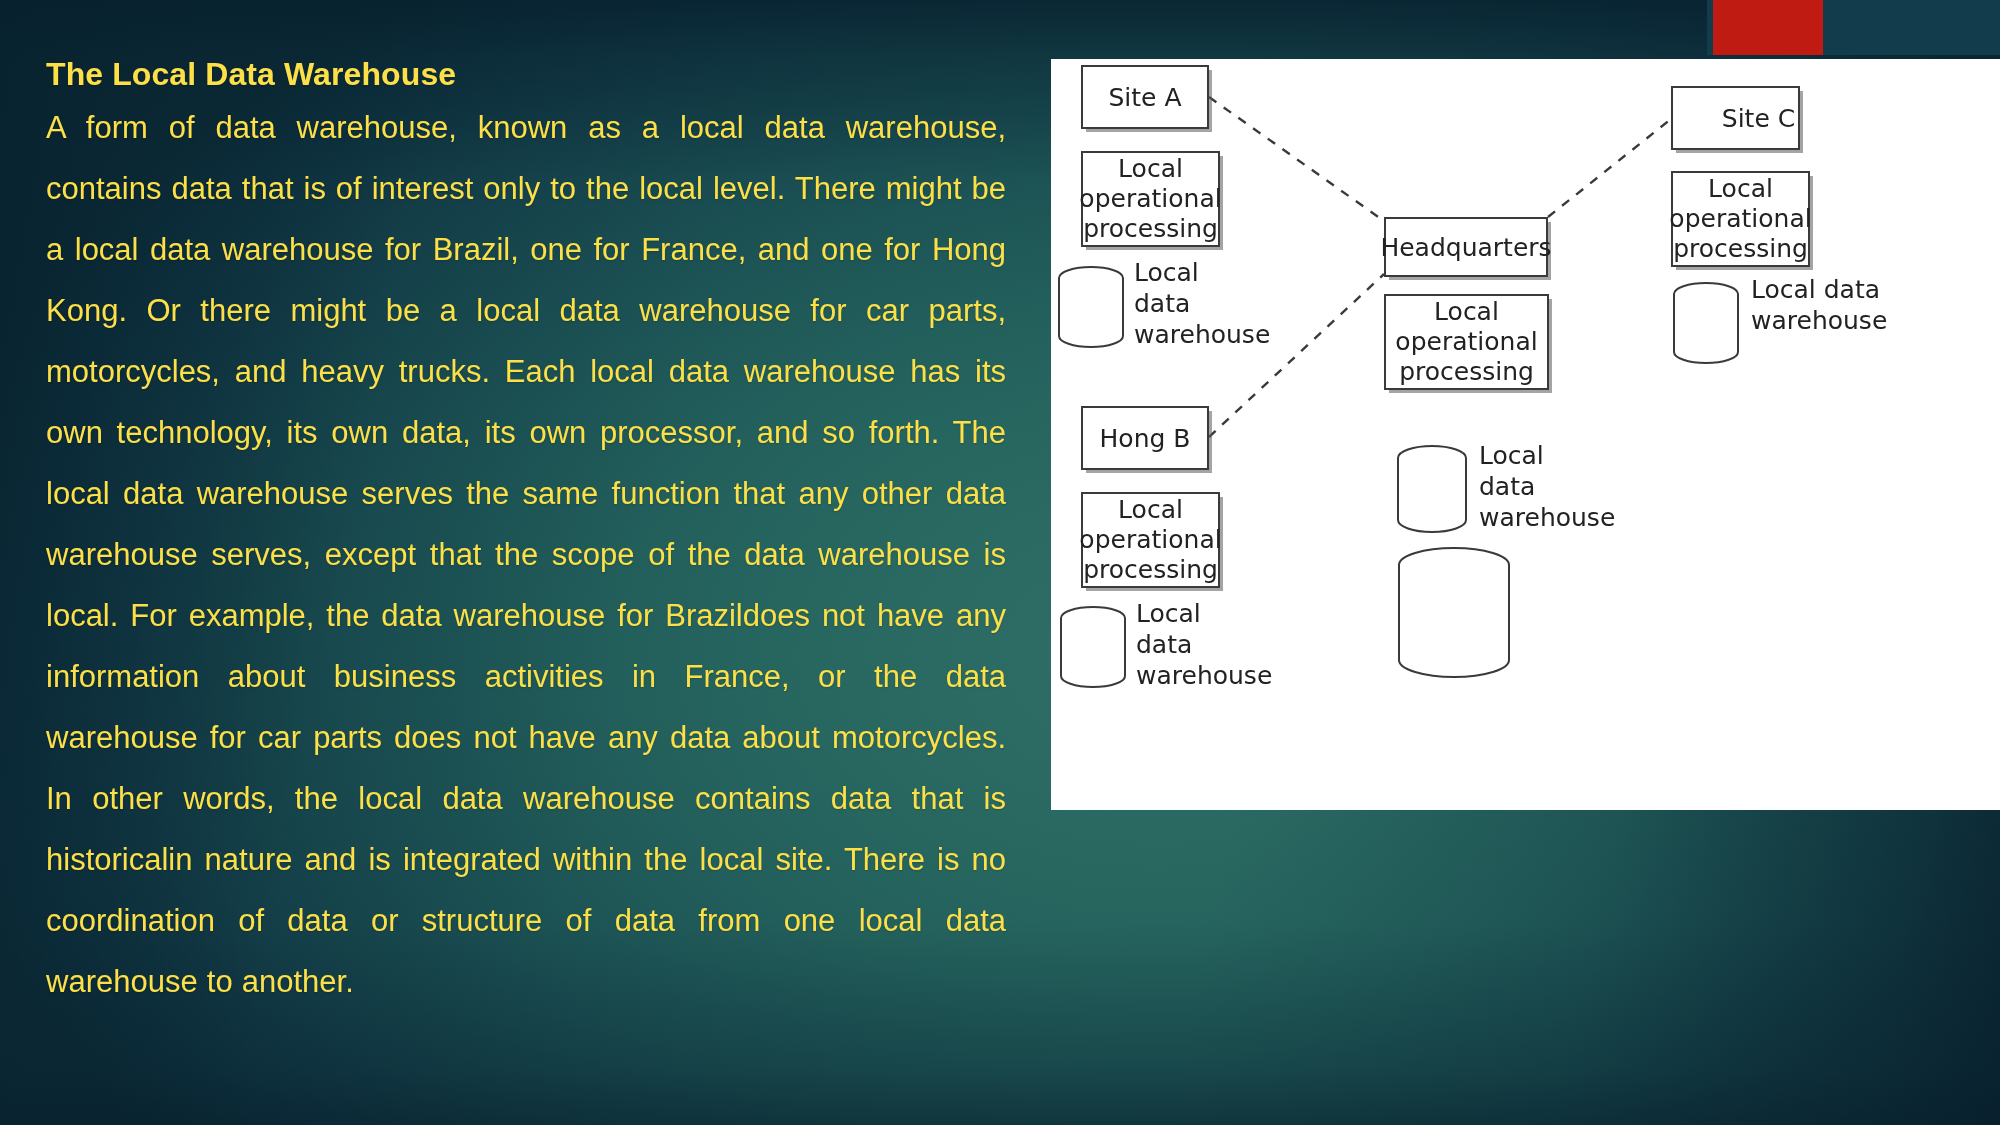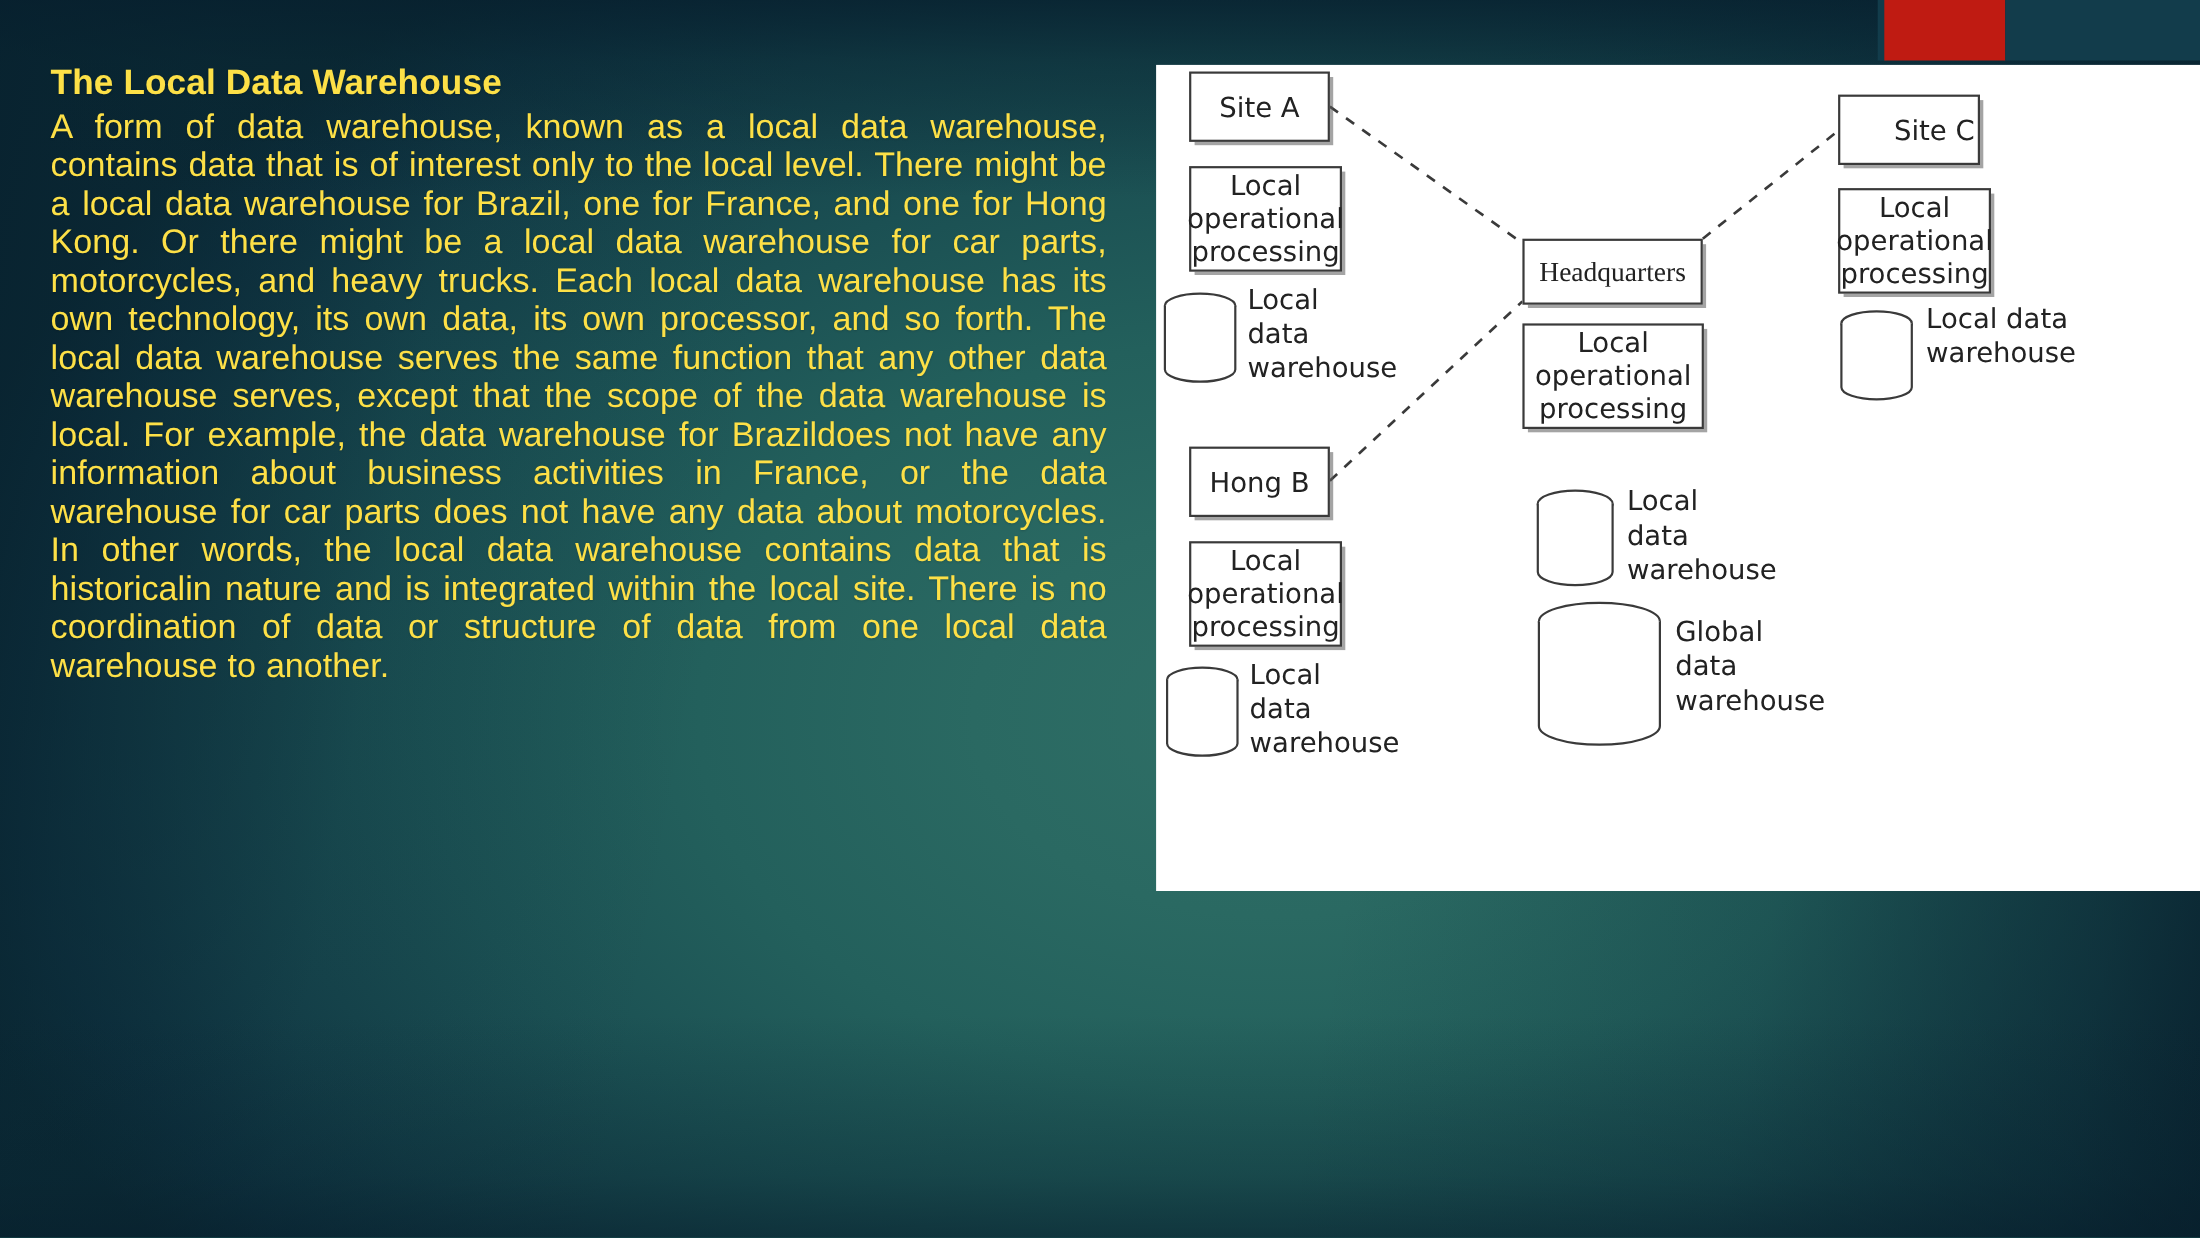--- a/index.html
+++ b/index.html
@@ -93,21 +93,21 @@
   .slide-title {
     font-size: 32px;
     font-weight: bold;
     line-height: 45px;
     margin: 0 0 0 0;
     letter-spacing: 0.1px;
     text-shadow: 0 1px 2px rgba(0,0,0,0.18);
   }
   .slide-body {
     font-size: 31px;
-    line-height: 35px;
+    line-height: 61px;
     margin: 0;
     text-align: justify;
     text-shadow: 0 1px 2px rgba(0,0,0,0.16);
     word-spacing: 0.5px;
   }
   
   .picture {
     position: absolute;
     left: 1012px;
     top: 59px;
@@ -208,43 +208,40 @@
       </div>
 
       <svg class="cylinder" style="left:7px; top:546px;" width="70" height="84" viewBox="0 0 70 84">
         <ellipse cx="35" cy="13" rx="32" ry="11" fill="#fff" stroke="#3a3a3a" stroke-width="2"></ellipse>
         <path d="M3 13 L3 71 A32 11 0 0 0 67 71 L67 13" fill="#fff" stroke="#3a3a3a" stroke-width="2"></path>
       </svg>
       <div class="cyl-label" style="left:85px; top:539px;">
         <span style="display:inline-block; white-space:normal; width:120px;">Local data warehouse</span>
       </div>
 
-      <div class="node-box" style="left:333px; top:158px; width:164px; height:60px;font-family:Liberation Serif, serif;">
+      <div class="node-box" style="left:333px; top:158px; width:164px; height:60px;">
         <span>Headquarters</span>
       </div>
 
       <div class="node-box multiline" style="left:333px; top:235px; width:165px; height:96px;">
         <span>Local operational processing</span>
       </div>
 
       <svg class="cylinder" style="left:344px; top:385px;" width="74" height="90" viewBox="0 0 74 90">
         <ellipse cx="37" cy="14" rx="34" ry="12" fill="#fff" stroke="#3a3a3a" stroke-width="2"></ellipse>
         <path d="M3 14 L3 76 A34 12 0 0 0 71 76 L71 14" fill="#fff" stroke="#3a3a3a" stroke-width="2"></path>
       </svg>
       <div class="cyl-label" style="left:428px; top:381px;">
         <span style="display:inline-block; white-space:normal; width:120px;">Local data warehouse</span>
       </div>
 
       <svg class="cylinder" style="left:344px; top:487px;" width="118" height="135" viewBox="0 0 118 135">
         <ellipse cx="59" cy="19" rx="55" ry="17" fill="#fff" stroke="#3a3a3a" stroke-width="2"></ellipse>
         <path d="M4 19 L4 114 A55 17 0 0 0 114 114 L114 19" fill="#fff" stroke="#3a3a3a" stroke-width="2"></path>
       </svg>
-      <div class="cyl-label" style="left:472px; top:500px;">
-        <span style="display:inline-block; white-space:normal; width:130px;">Global data warehouse</span>
-      </div>
 
       <div class="node-box" style="left:620px; top:27px; width:129px; height:64px;padding-left:46px;">
         <span>Site C</span>
       </div>
 
       <div class="node-box multiline" style="left:620px; top:112px; width:139px; height:96px;">
         <span>Local operational processing</span>
       </div>
 
       <svg class="cylinder" style="left:620px; top:222px;" width="70" height="84" viewBox="0 0 70 84">

